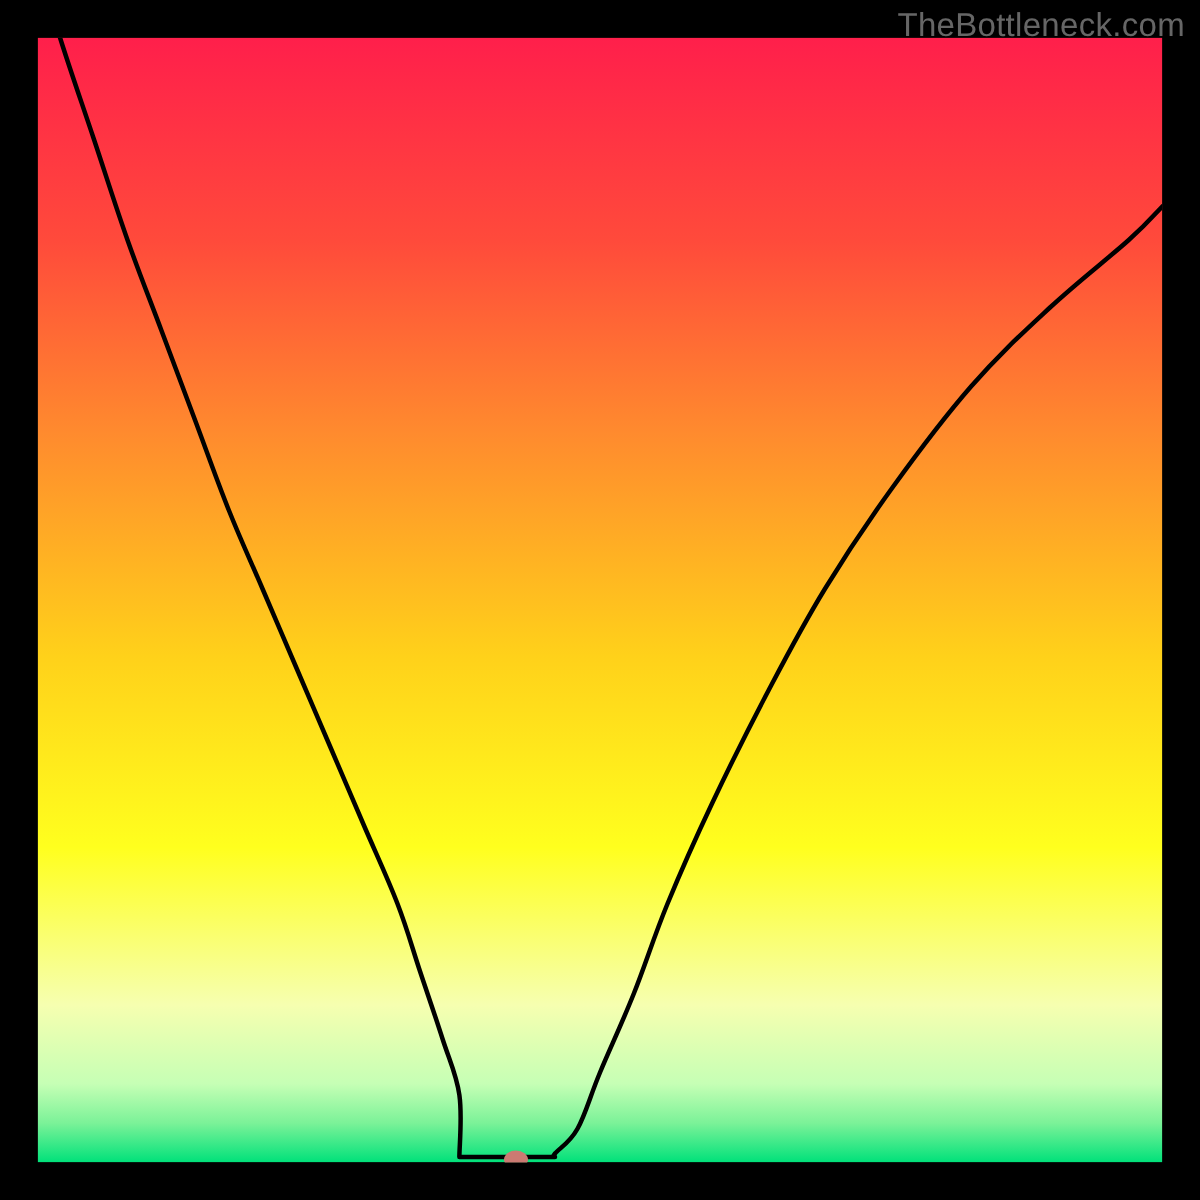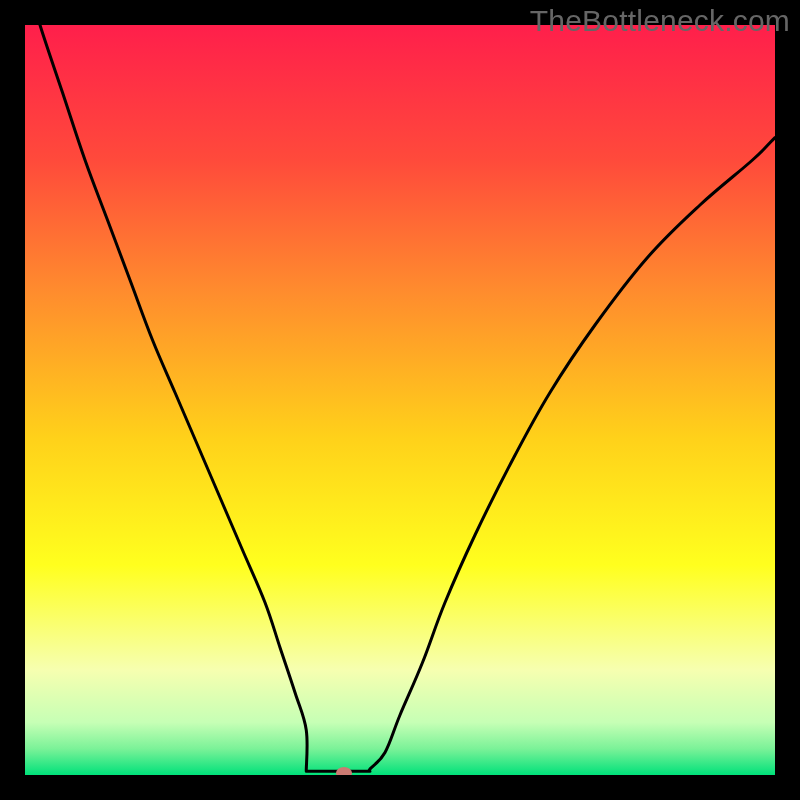--- a/index.html
+++ b/index.html
@@ -25,21 +25,21 @@
     left: 25px;
     width: 750px;
     height: 750px;
     overflow: hidden;
   }
   .watermark {
     position: absolute;
     top: 4px;
     right: 10px;
     color: #666;
-    font-size: 30px;
+    font-size: 22px;
     font-weight: 500;
     letter-spacing: 0.2px;
     user-select: none;
   }
   .curve-svg {
     position: absolute;
     top: 0;
     left: 0;
     width: 750px;
     height: 750px;

